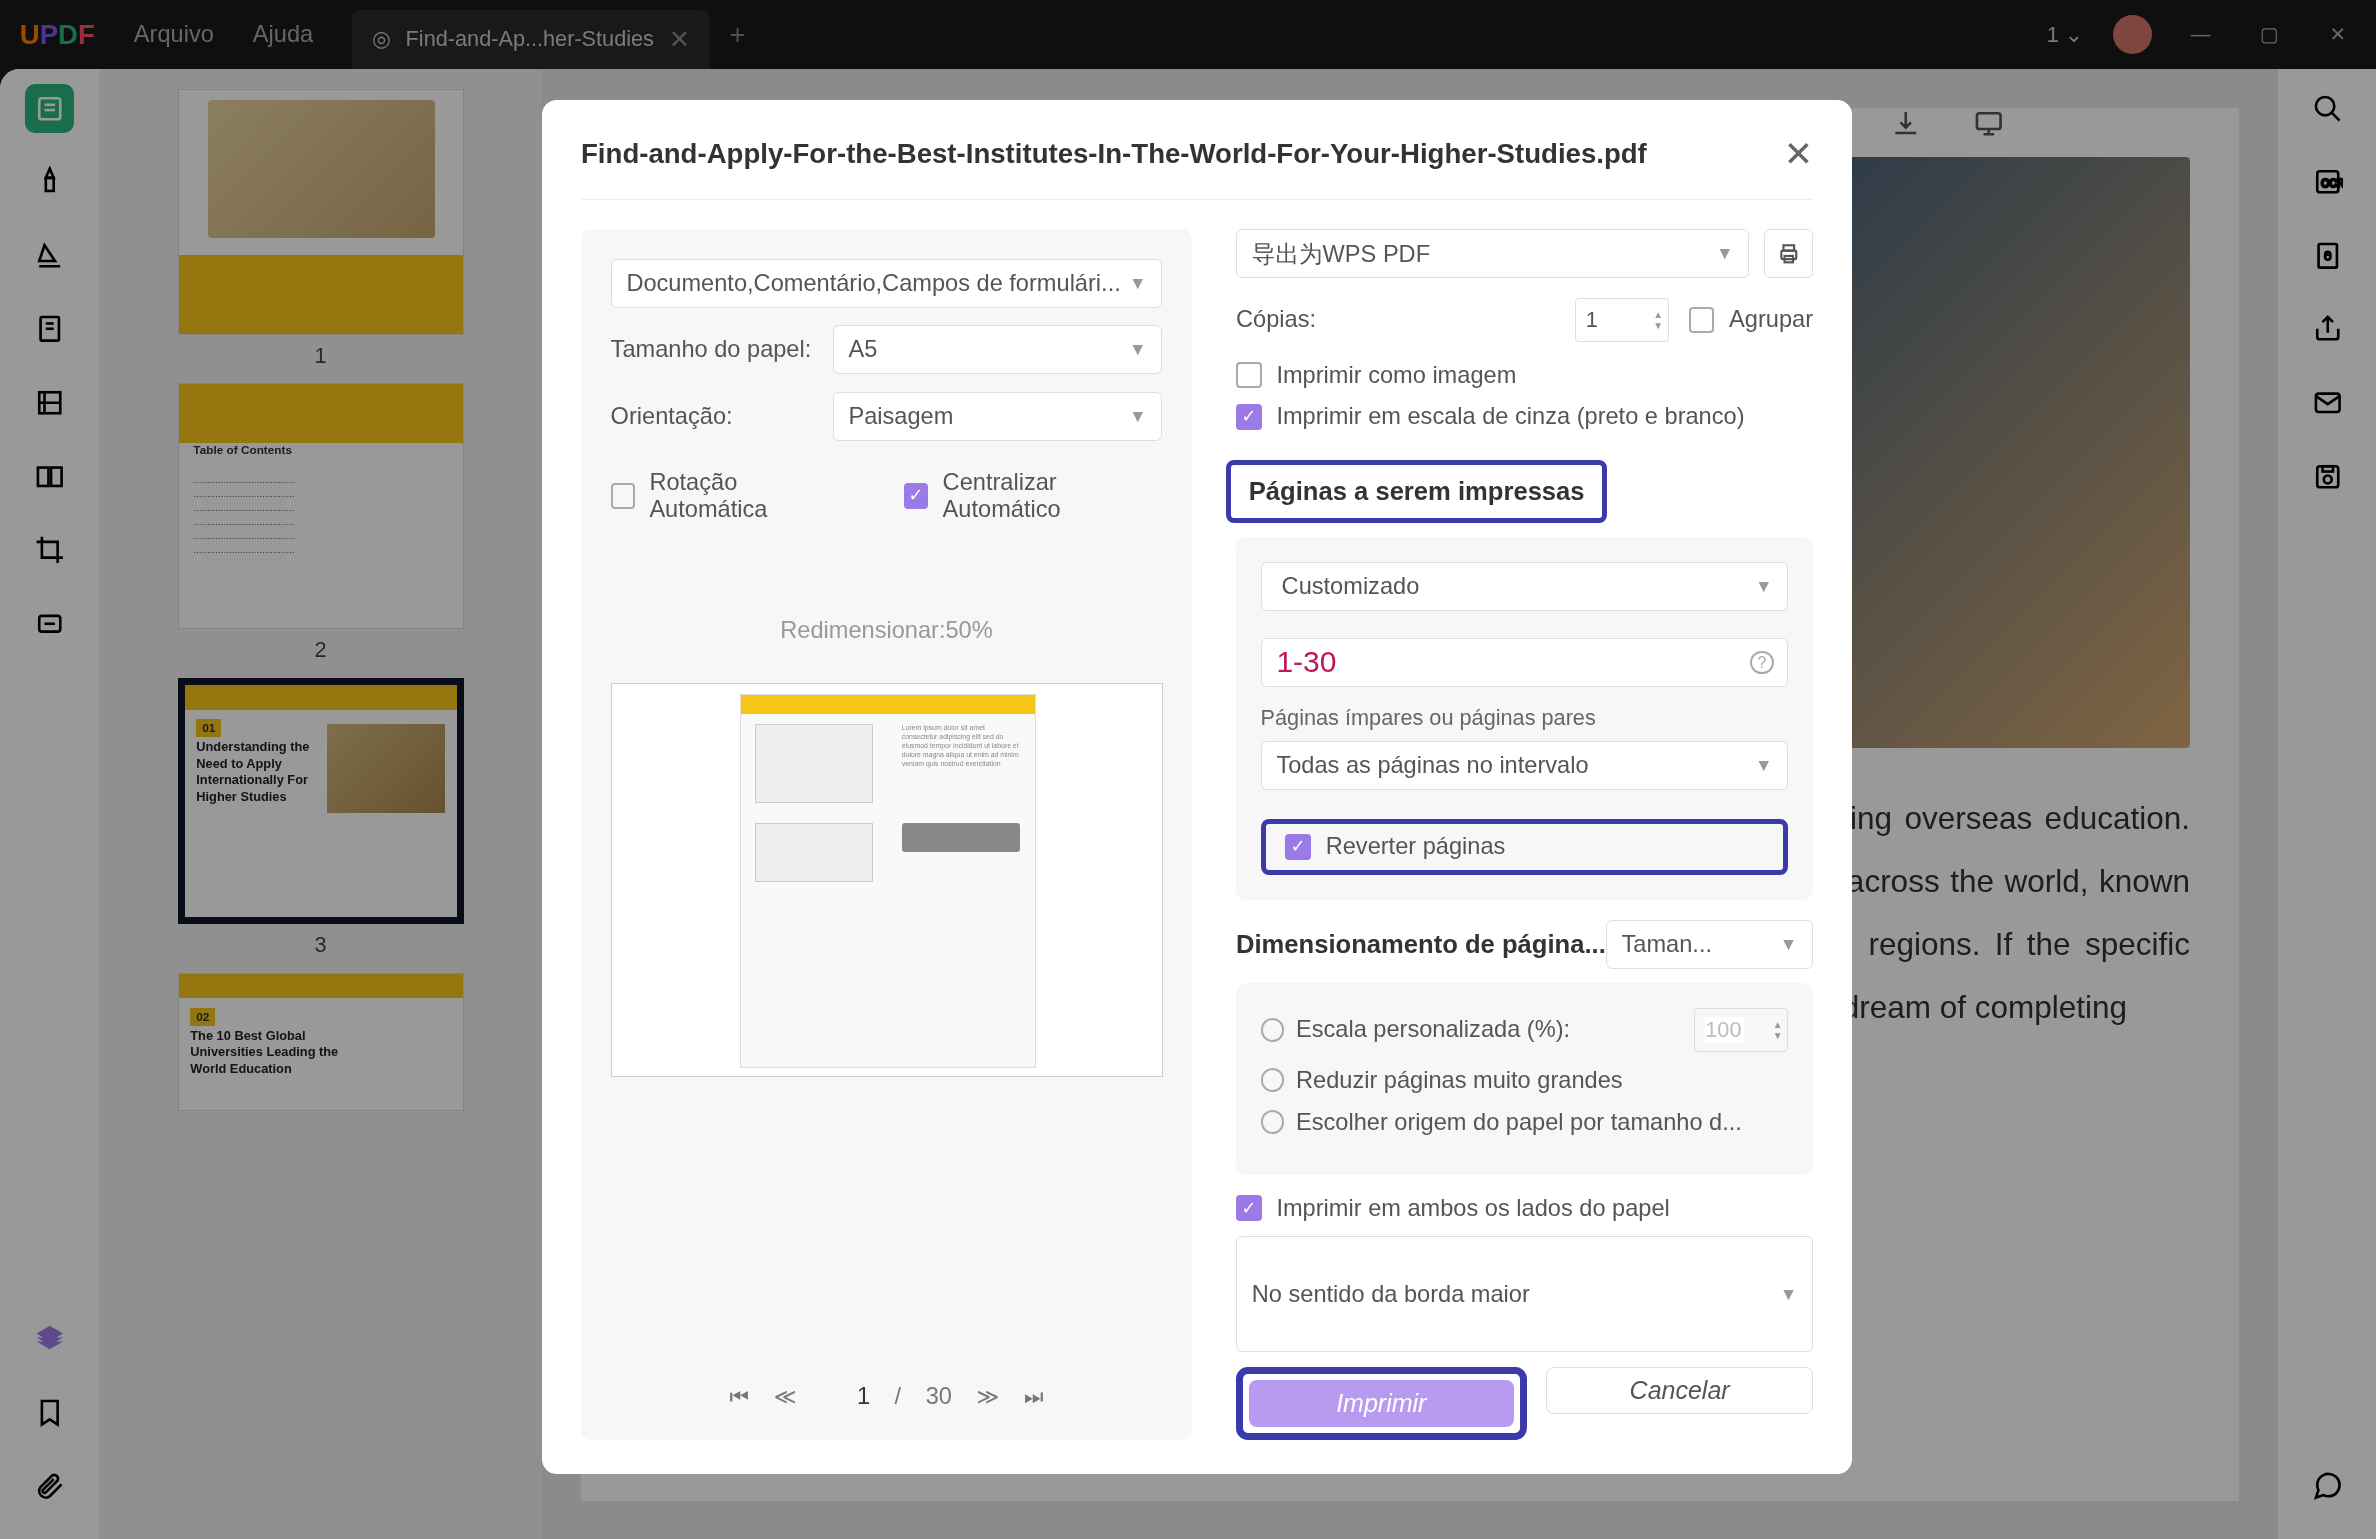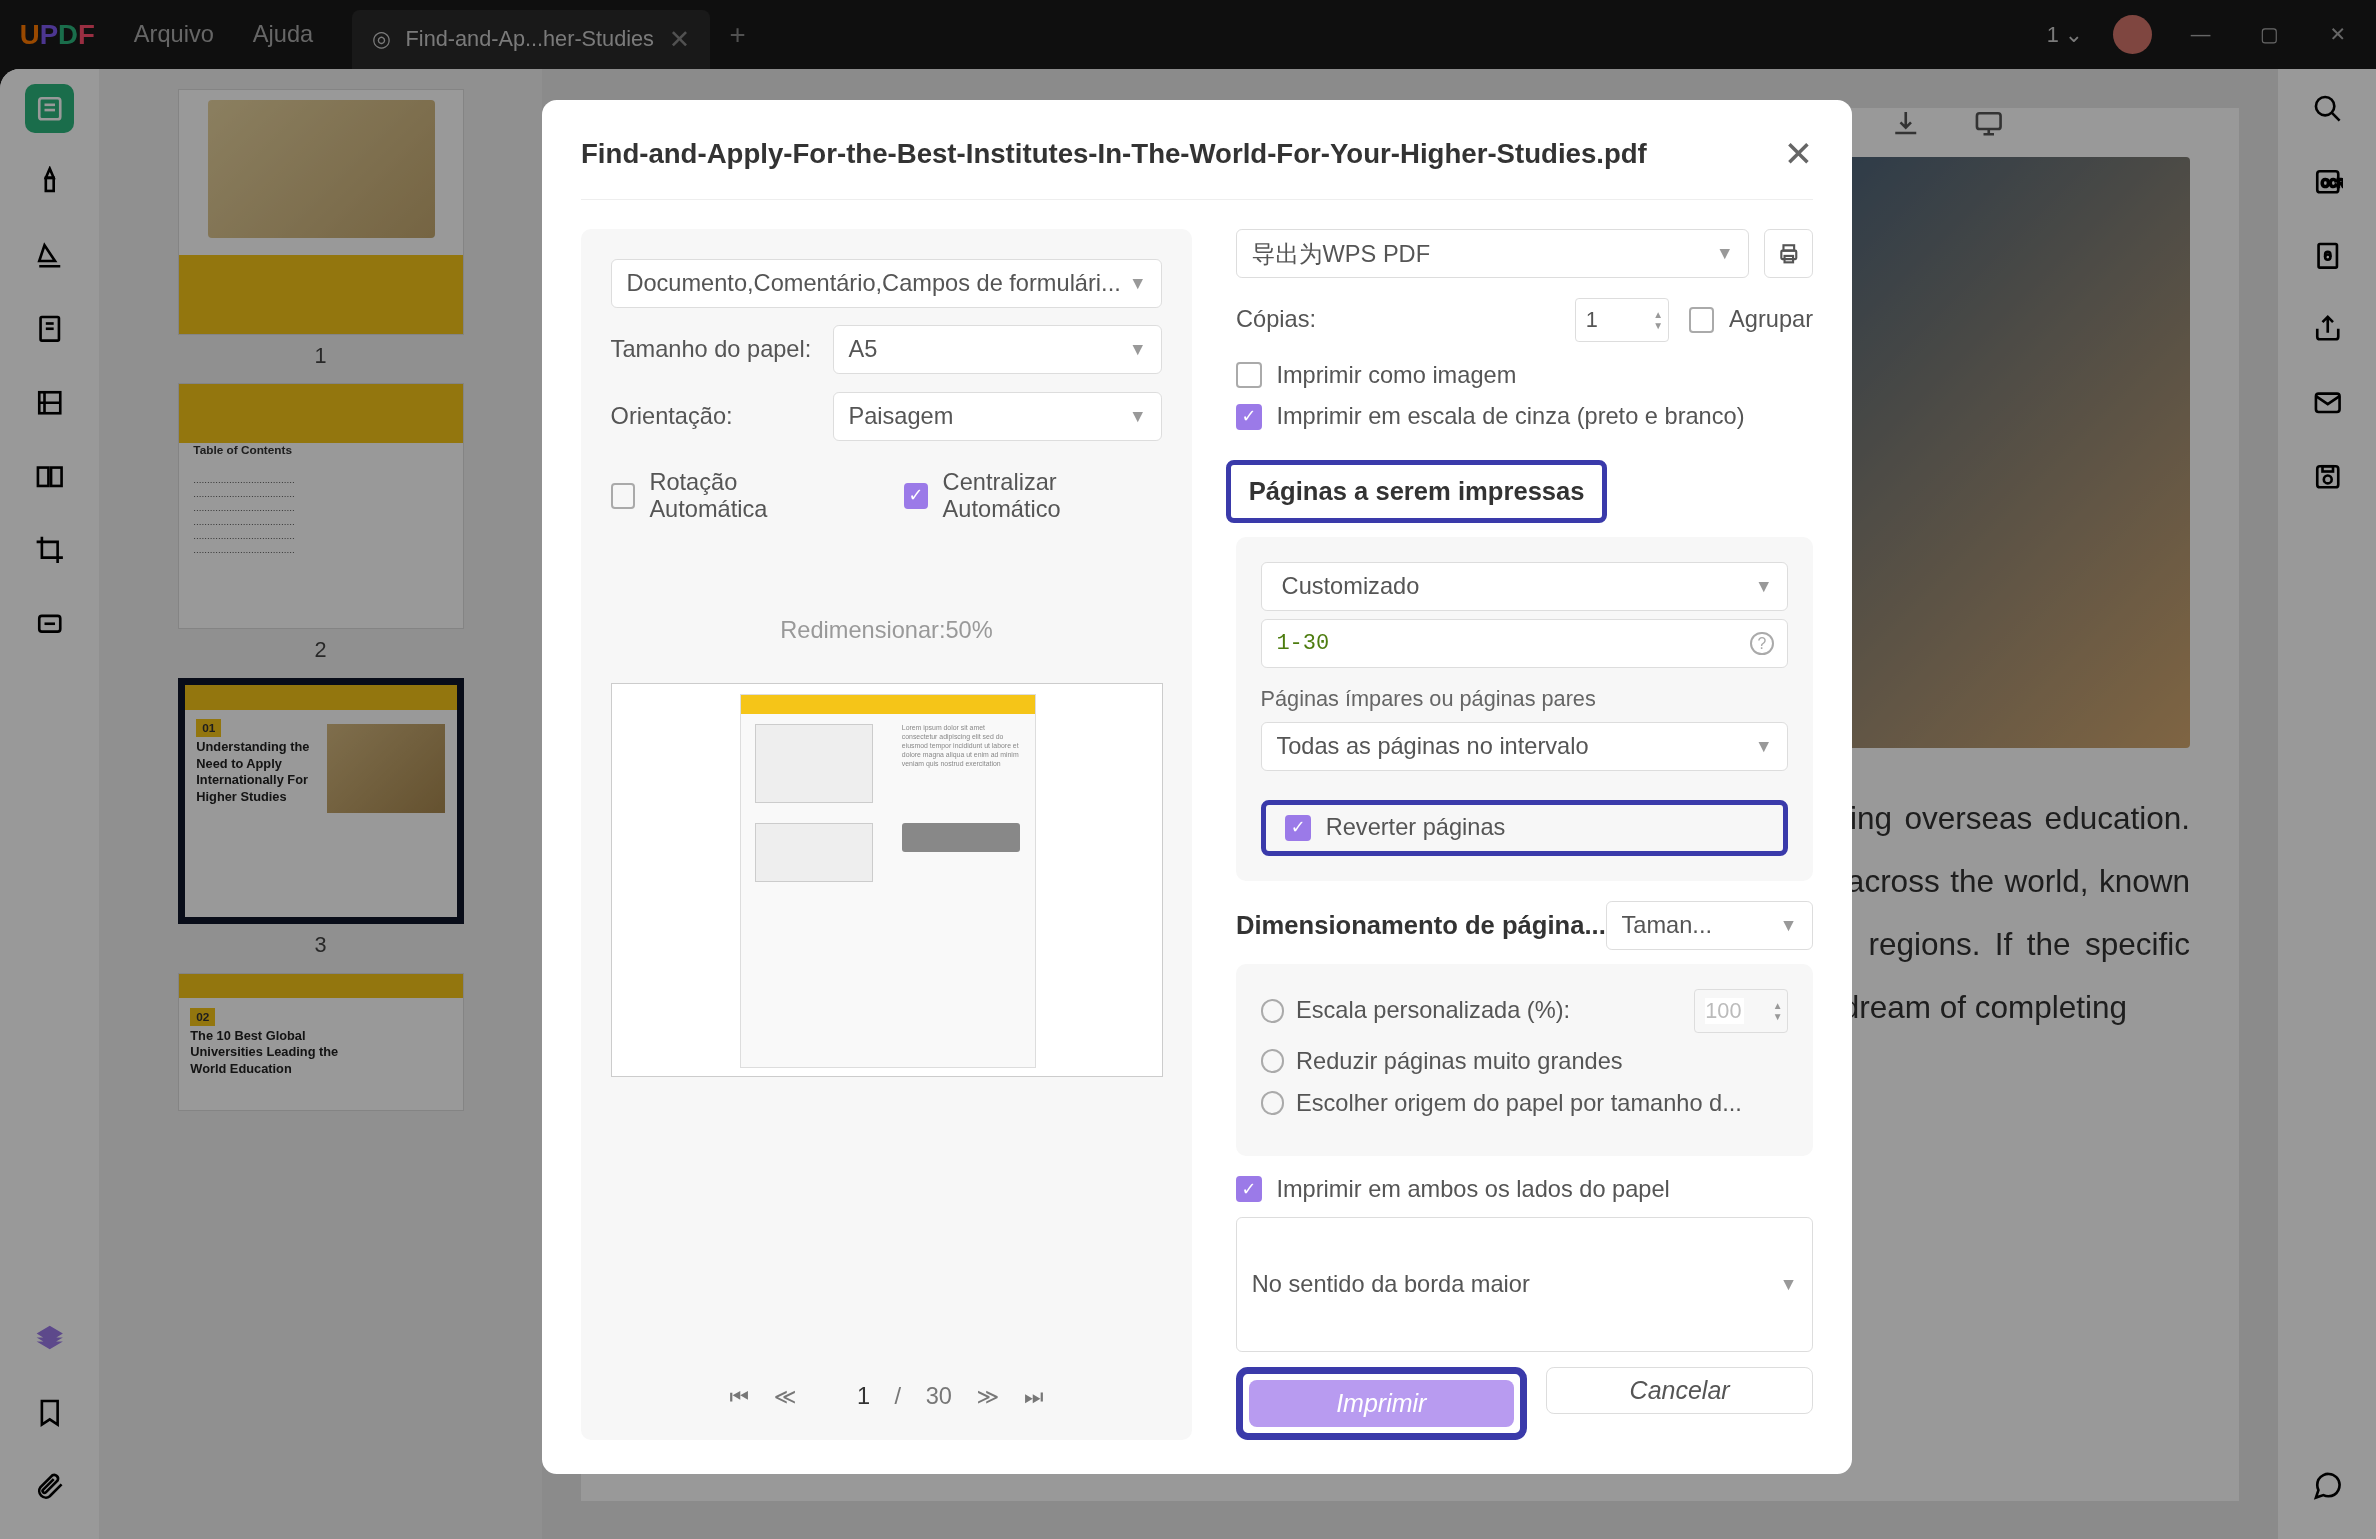--- a/index.html
+++ b/index.html
@@ -81,21 +81,21 @@
 .printer-select { flex: 1; }
 .props-btn { width: 49px; height: 49px; border: 1px solid #ddd; border-radius: 5.9px; display: flex; align-items: center; justify-content: center; cursor: pointer; }
 .copies-row { display: flex; align-items: center; gap: 19.7px; margin-bottom: 19.7px; }
 .spinner { width: 94px; height: 44px; border: 1px solid #ddd; border-radius: 3.9px; display: flex; align-items: center; padding: 0 9.9px; position: relative; }
 .spinner input { width: 39px; border: none; font-size: 21.7px; color: #555; }
 .spinner-arrows { position: absolute; right: 4.9px; display: flex; flex-direction: column; font-size: 9.9px; color: #999; }
 
 .section-title { font-size: 25.6px; font-weight: bold; color: #333; margin-bottom: 19.7px; }
 .highlight-blue { border: 5.9px solid #3a3aaa; border-radius: 7.9px; padding: 11.8px 17.7px; display: inline-block; }
 .section { background: #f7f7f7; border-radius: 9.9px; padding: 24.6px; margin-bottom: 19.7px; }
-.input-text { width: 100%; height: 49px; border: 1px solid #ddd; border-radius: 5.9px; padding: 0 14.8px; font-size: 22px; color: #4d7c0f; font-family: Liberation Mono, monospace; }
+.input-text { width: 100%; height: 49px; border: 1px solid #ddd; border-radius: 5.9px; padding: 0 14.8px; font-size: 30px; color: #be185d; }
 .input-wrap { position: relative; margin-bottom: 17.7px; }
 .help-icon { position: absolute; right: 14.8px; top: 12.8px; width: 23.6px; height: 23.6px; border: 2px solid #aaa; border-radius: 50%; display: flex; align-items: center; justify-content: center; font-size: 15.8px; color: #aaa; }
 .sub-label { font-size: 21.7px; color: #666; margin-bottom: 9.9px; }
 
 .radio-row { display: flex; align-items: center; gap: 11.8px; font-size: 23.6px; color: #555; margin-bottom: 14.8px; }
 .radio { width: 23.6px; height: 23.6px; border: 2px solid #aaa; border-radius: 50%; display: flex; align-items: center; justify-content: center; cursor: pointer; }
 .radio.checked { border-color: #9b7ae8; }
 .radio.checked::after { content: ''; width: 11.8px; height: 11.8px; background: #9b7ae8; border-radius: 50%; }
 .radio-grid { display: flex; gap: 49px; margin-bottom: 14.8px; }
 
@@ -409,21 +409,21 @@
           <span>Imprimir em escala de cinza (preto e branco)</span>
         </div>
 
       <div style="margin:14.8px 0 14.8px -9.9px;">
         <div class="highlight-blue">
           <span class="section-title" style="margin:0;">Páginas a serem impressas</span>
         </div>
       </div>
 
       <div class="section">
-        <div class="select select-full" style="margin-bottom:8px;padding-left:20px;">
+        <div class="select select-full" style="margin-bottom:27px;padding-left:20px;">
             <span>Customizado</span>
             <span class="caret">▼</span>
           </div>
         <div class="input-wrap">
           <input class="input-text" value="1-30" style="">
           <div class="help-icon">?</div>
         </div>
         <div class="sub-label">Páginas ímpares ou páginas pares</div>
         <div class="select select-full" style="margin-bottom:29px;">
             <span>Todas as páginas no intervalo</span>

